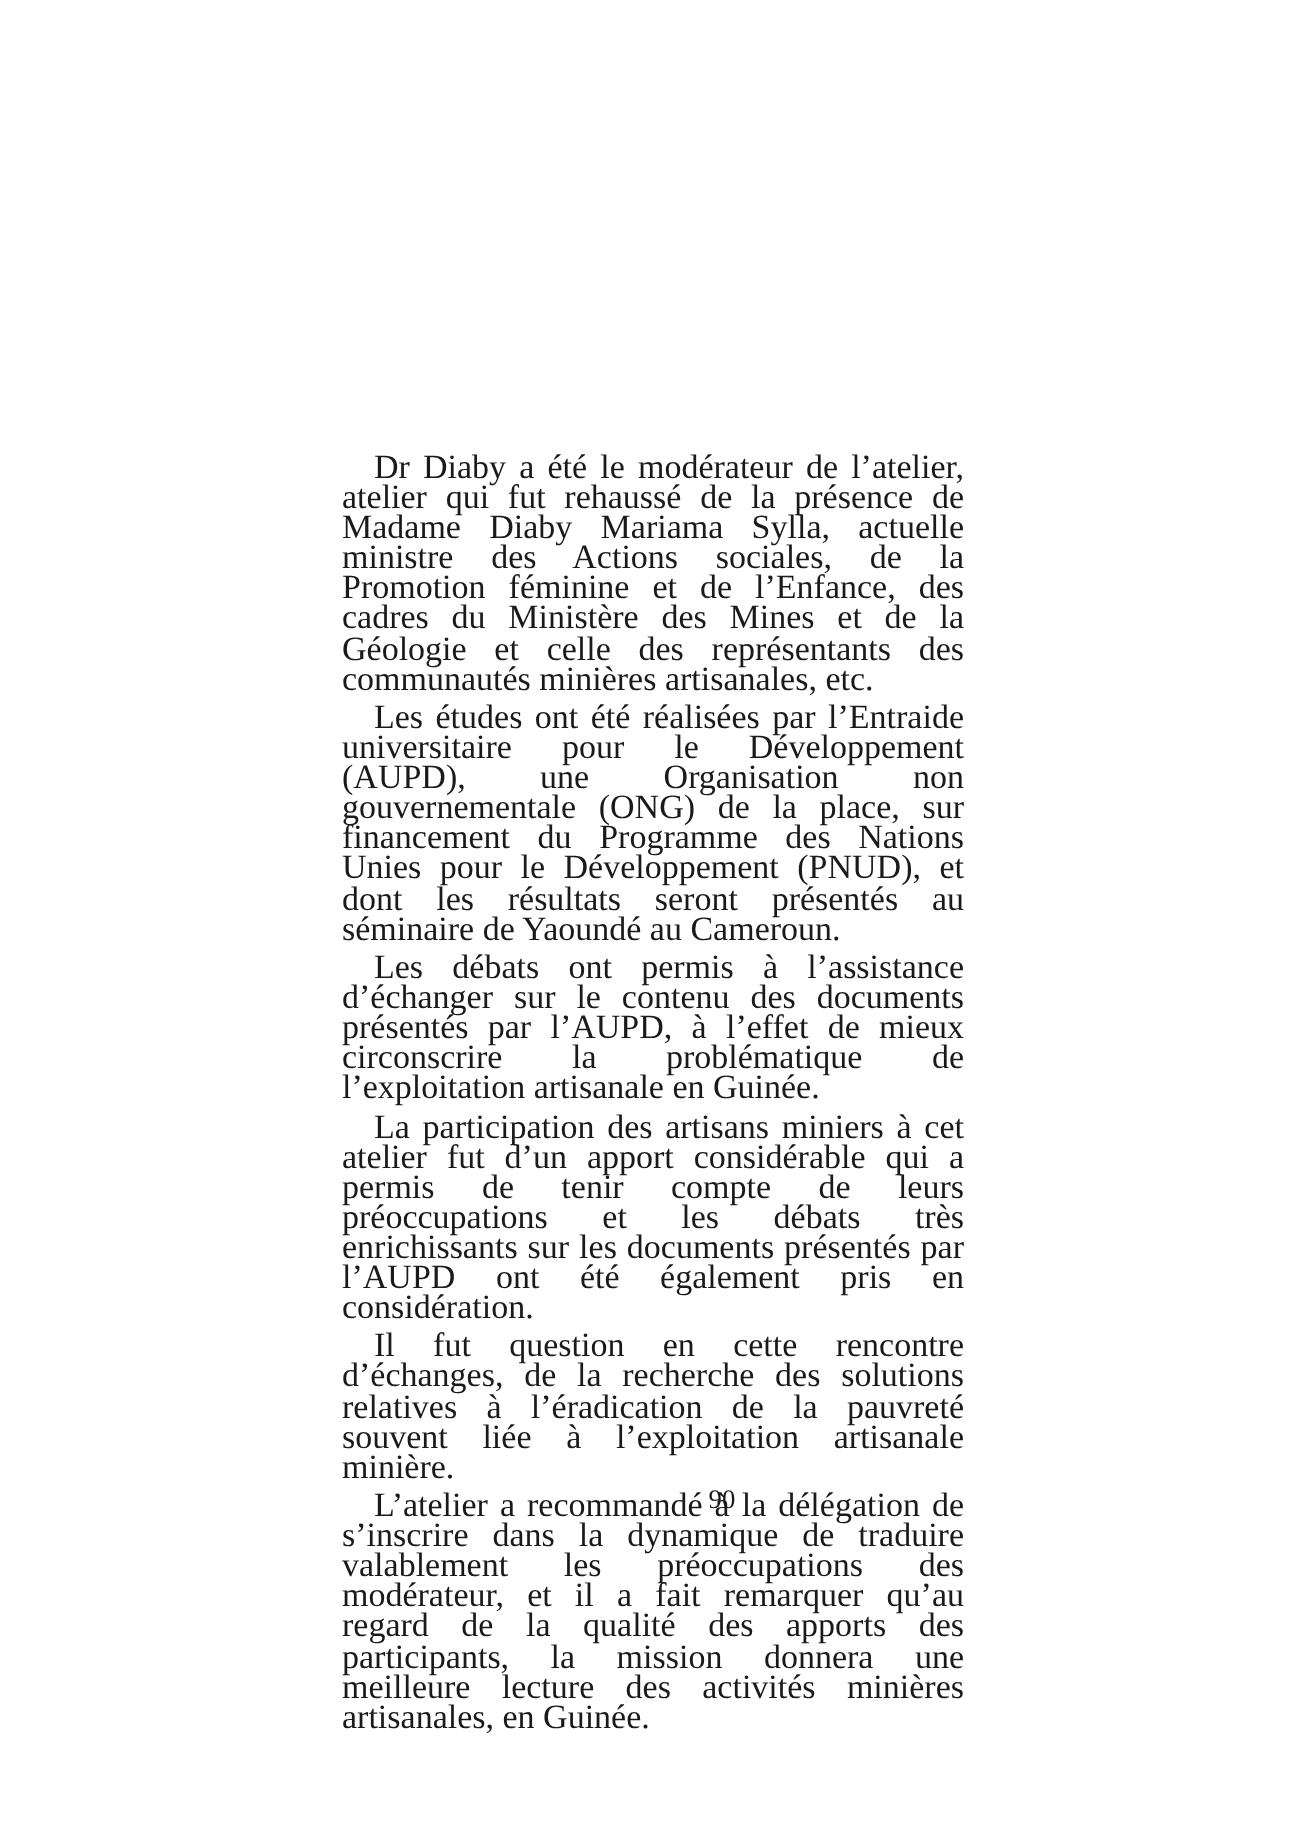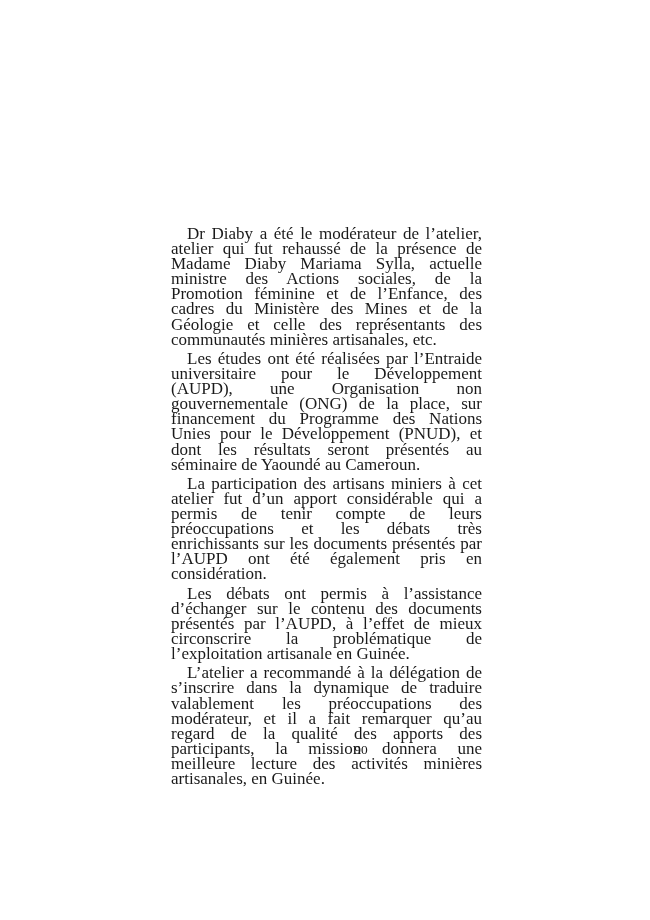--- a/index.html
+++ b/index.html
@@ -49,18 +49,19 @@
       padding-left: 36px;
     }
   </style>
 </head>
 <body>
 
 <div class="page">
   <div class="text-block">
     <p>Dr Diaby a été le modérateur de l’atelier, atelier qui fut rehaussé de la présence de Madame Diaby Mariama Sylla, actuelle ministre des Actions sociales, de la Promotion féminine et de l’Enfance, des cadres du Ministère des Mines et de la Géologie et celle des représentants des communautés minières artisanales, etc.</p>
     <p>Les études ont été réalisées par l’Entraide universitaire pour le Développement (AUPD), une Organisation non gouvernementale (ONG) de la place, sur financement du Programme des Nations Unies pour le Développement (PNUD), et dont les résultats seront présentés au séminaire de Yaoundé au Cameroun.</p>
+    <p>Les débats ont permis à l’assistance d’échanger sur le contenu des documents présentés par l’AUPD, à l’effet de mieux circonscrire la problématique de l’exploitation artisanale en Guinée.</p>
     <p>La participation des artisans miniers à cet atelier fut d’un apport considérable qui a permis de tenir compte de leurs préoccupations et les débats très enrichissants sur les documents présentés par l’AUPD ont été également pris en considération.</p>
-    <p>Les débats ont permis à l’assistance d’échanger sur le contenu des documents présentés par l’AUPD, à l’effet de mieux circonscrire la problématique de l’exploitation artisanale en Guinée.</p>
+    <p>Il fut question en cette rencontre d’échanges, de la recherche des solutions relatives à l’éradication de la pauvreté souvent liée à l’exploitation artisanale minière.</p>
     <p>L’atelier a recommandé à la délégation de s’inscrire dans la dynamique de traduire valablement les préoccupations des modérateur, et il a fait remarquer qu’au regard de la qualité des apports des participants, la mission donnera une meilleure lecture des activités minières artisanales, en Guinée.</p>
   </div>
   <div class="page-number">90</div>
 </div>
 
 </body></html>

